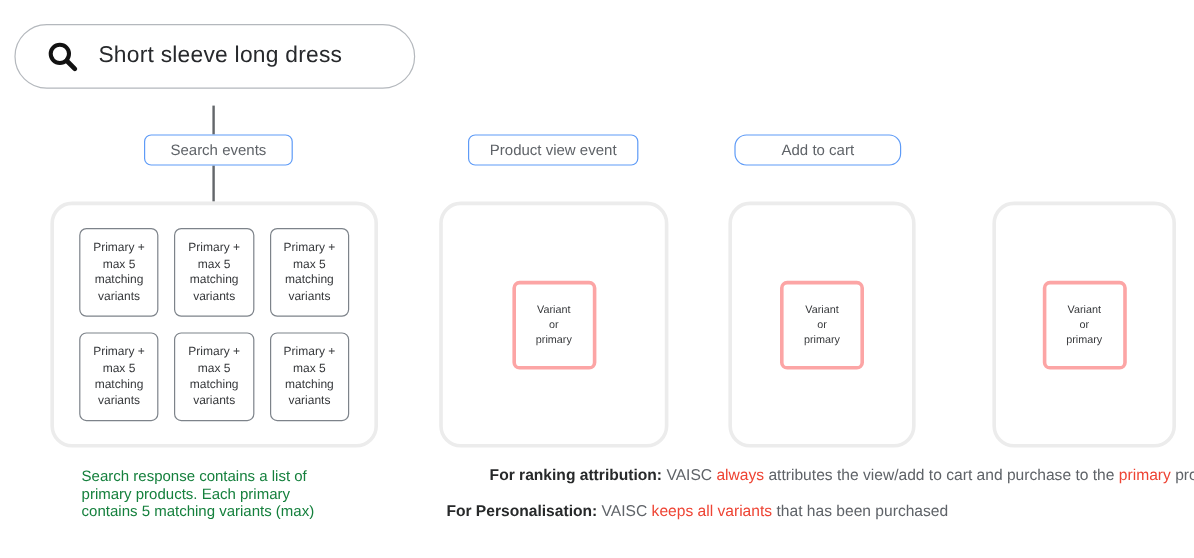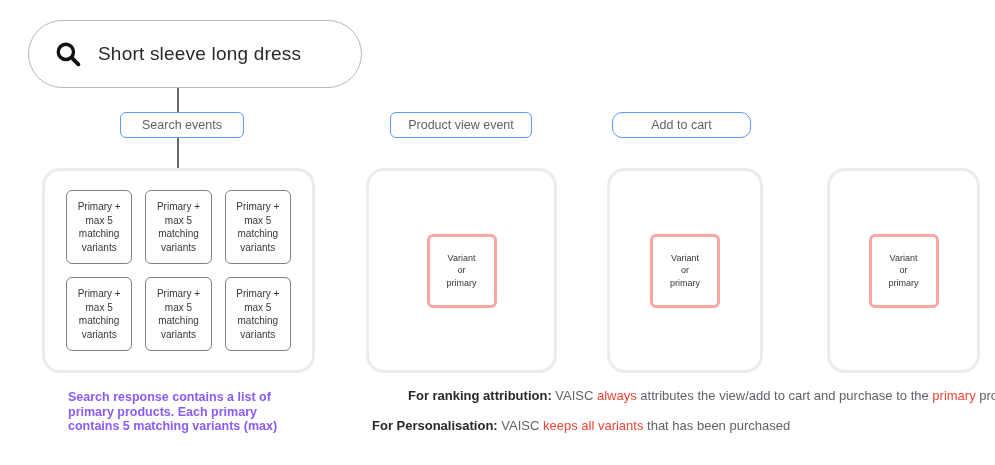--- a/index.html
+++ b/index.html
@@ -2,21 +2,21 @@
 <html><head>
 <meta charset="utf-8">
 <style>
   html,body{margin:0;padding:0;background:#fff;}
   .canvas{
     position:relative;width:995px;height:465px;background:#fff;overflow:hidden;
     font-family:"Liberation Sans",sans-serif;
   }
   
   .search-pill{
-    position:absolute;left:28px;top:20px;width:334px;height:68px;
+    position:absolute;left:12px;top:20px;width:334px;height:54px;
     border:1.5px solid #b4b8bd;border-radius:34px;background:#fff;
     display:flex;align-items:center;box-sizing:border-box;padding-left:24px;
   }
   .search-pill .mag{flex:0 0 auto;display:flex;align-items:center;}
   .search-pill .query{margin-left:15px;font-size:19px;color:#27292c;letter-spacing:.2px;white-space:nowrap;}
   
   .vline{position:absolute;width:1.5px;background:#63666a;}
   .vline.l1{left:177px;top:88px;height:24px;}
   .vline.l2{left:177px;top:138px;height:30px;}
   
@@ -47,21 +47,21 @@
     font-size:10px;line-height:1.35;color:#36383b;white-space:pre-line;
   }
   .vbox{
     width:64px;height:68px;border:3px solid #fca5a5;border-radius:6px;background:#fff;
     display:flex;align-items:center;justify-content:center;text-align:center;
     font-size:9px;line-height:1.35;color:#36383b;white-space:pre-line;
   }
   
   .caption-left{
     position:absolute;left:68px;top:390px;font-size:12.5px;line-height:14.5px;
-    color:#8b5cf6;white-space:pre-line;font-weight:bold;
+    color:#15803d;white-space:pre-line;
   }
   .note-line{position:absolute;left:372px;font-size:13px;color:#5f6368;white-space:nowrap;}
   .note-line.n1{top:388px;padding-left:36px;}
   .note-line.n2{top:418px;}
   .note-line b{color:#27292a;font-weight:bold;}
   .note-line .red{color:#ee4434;}
 </style>
 </head>
 <body>
 

